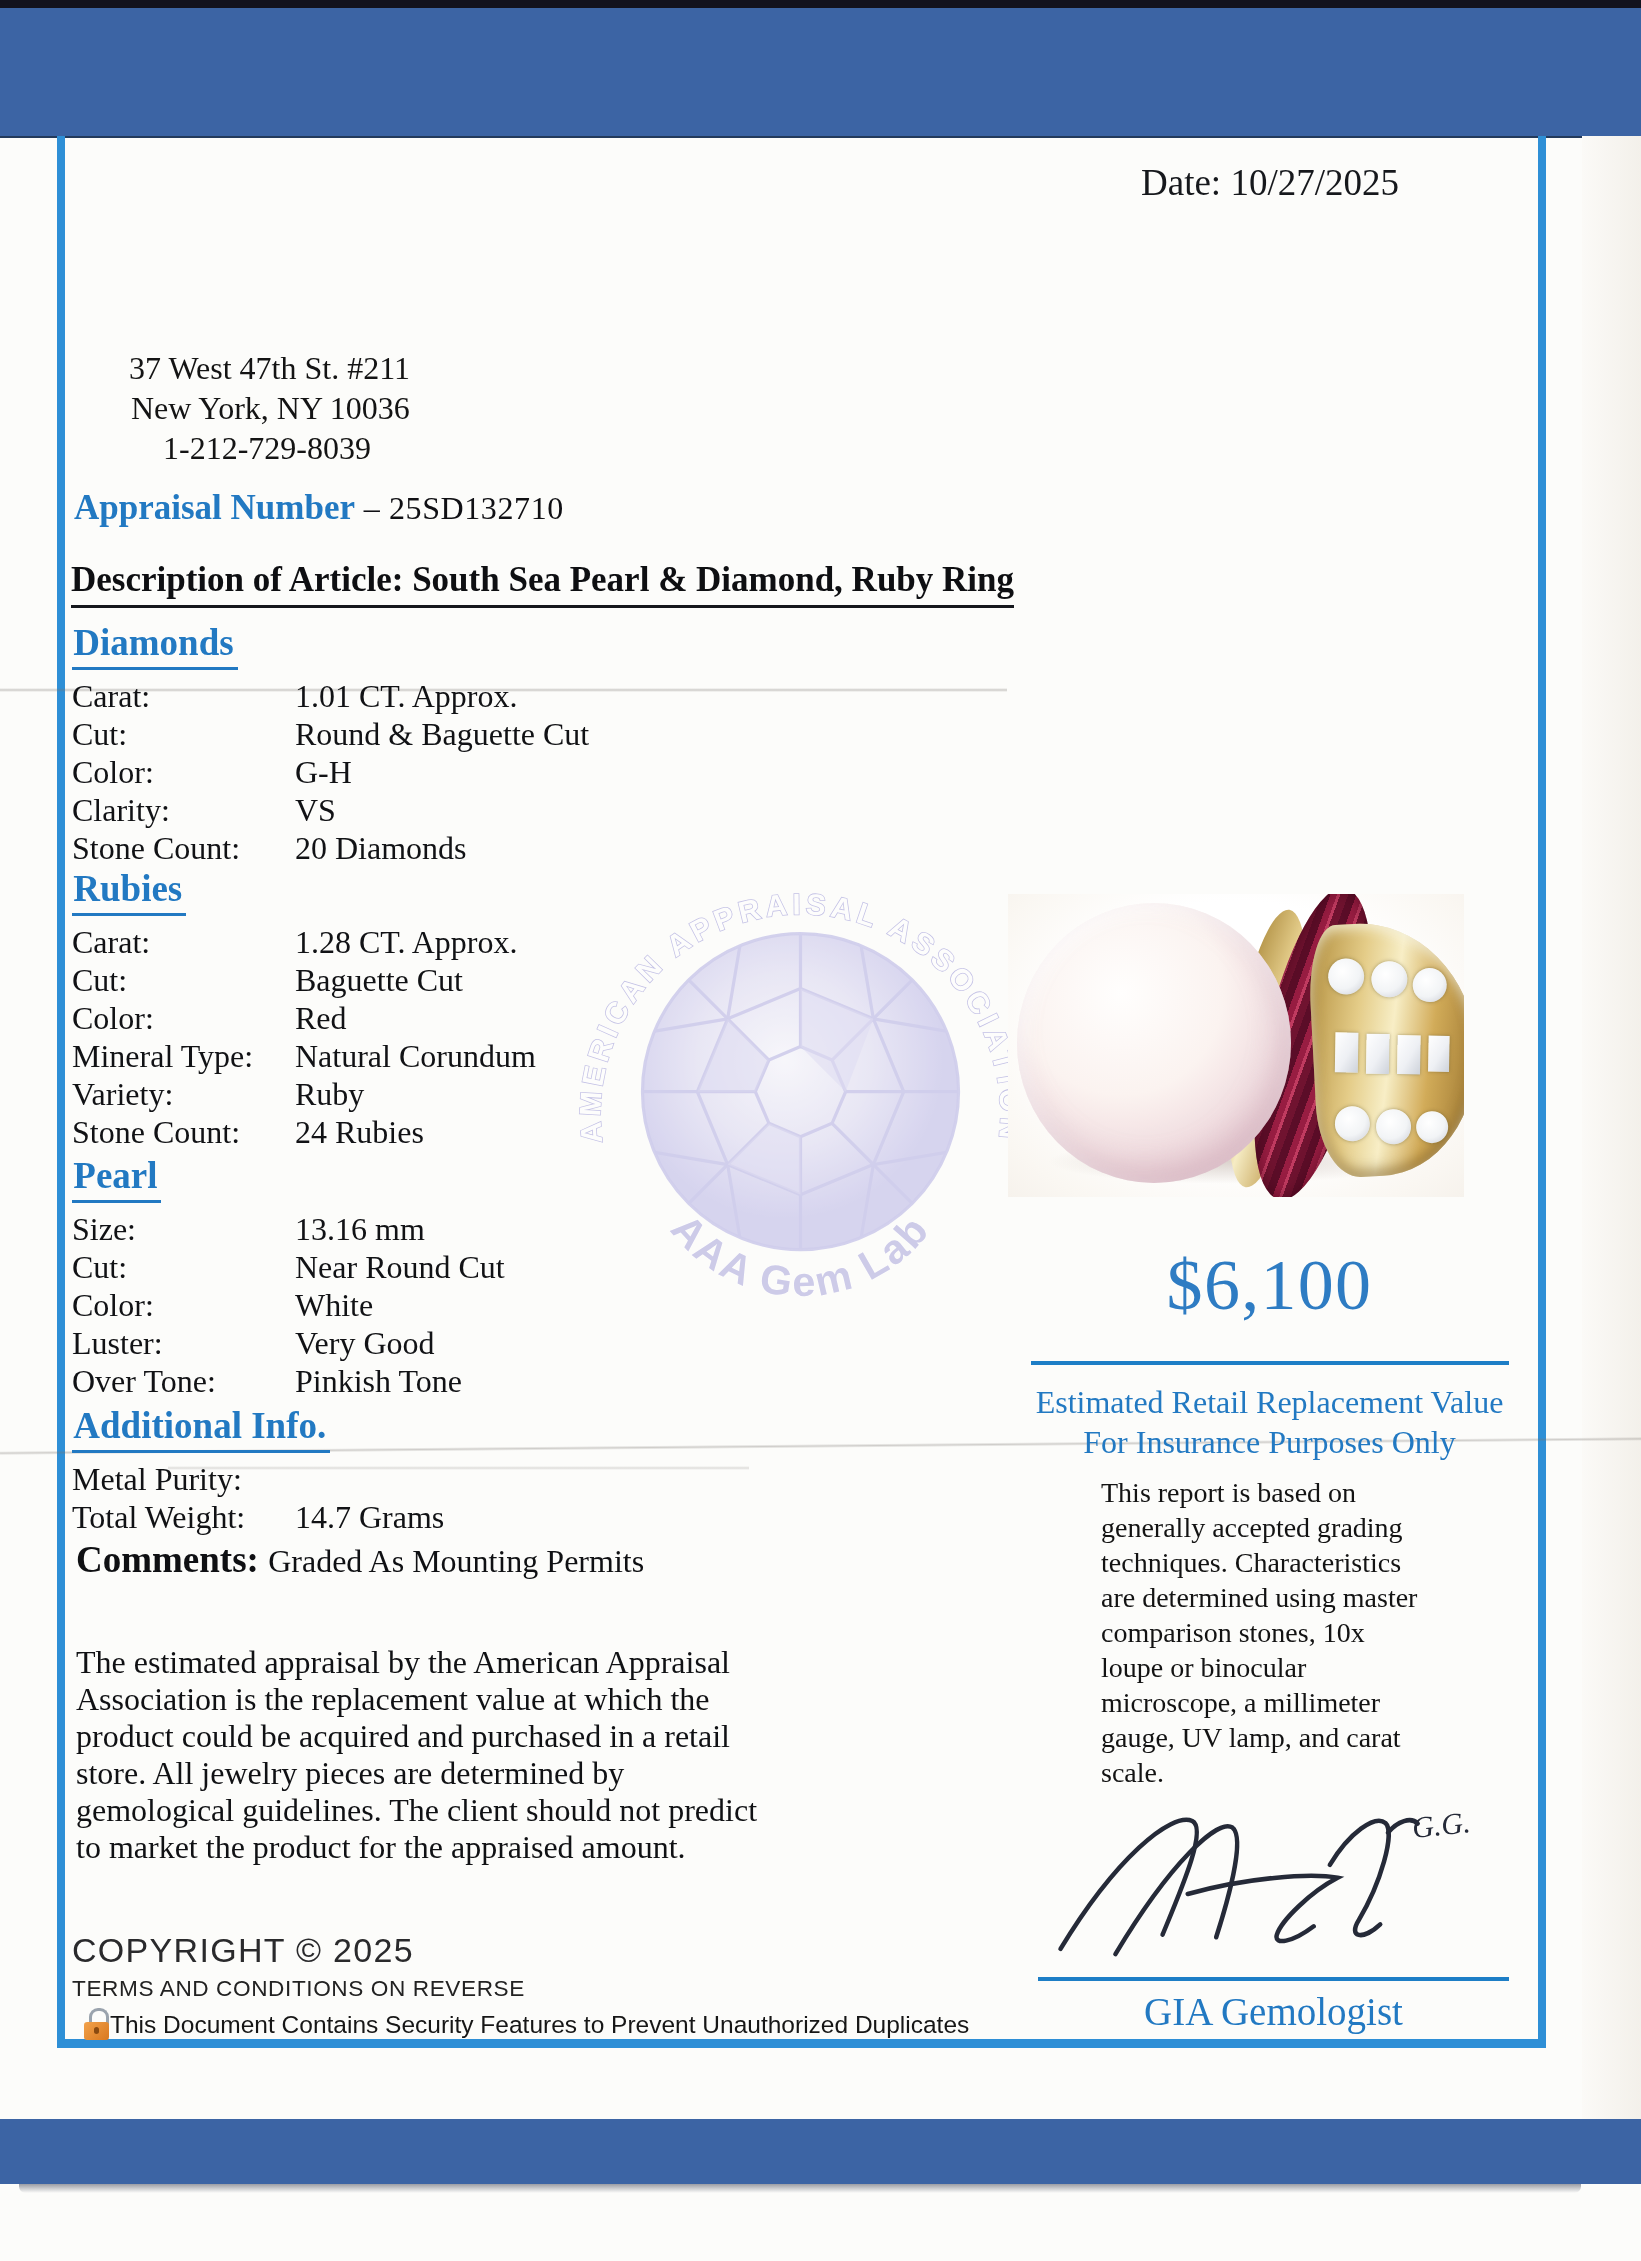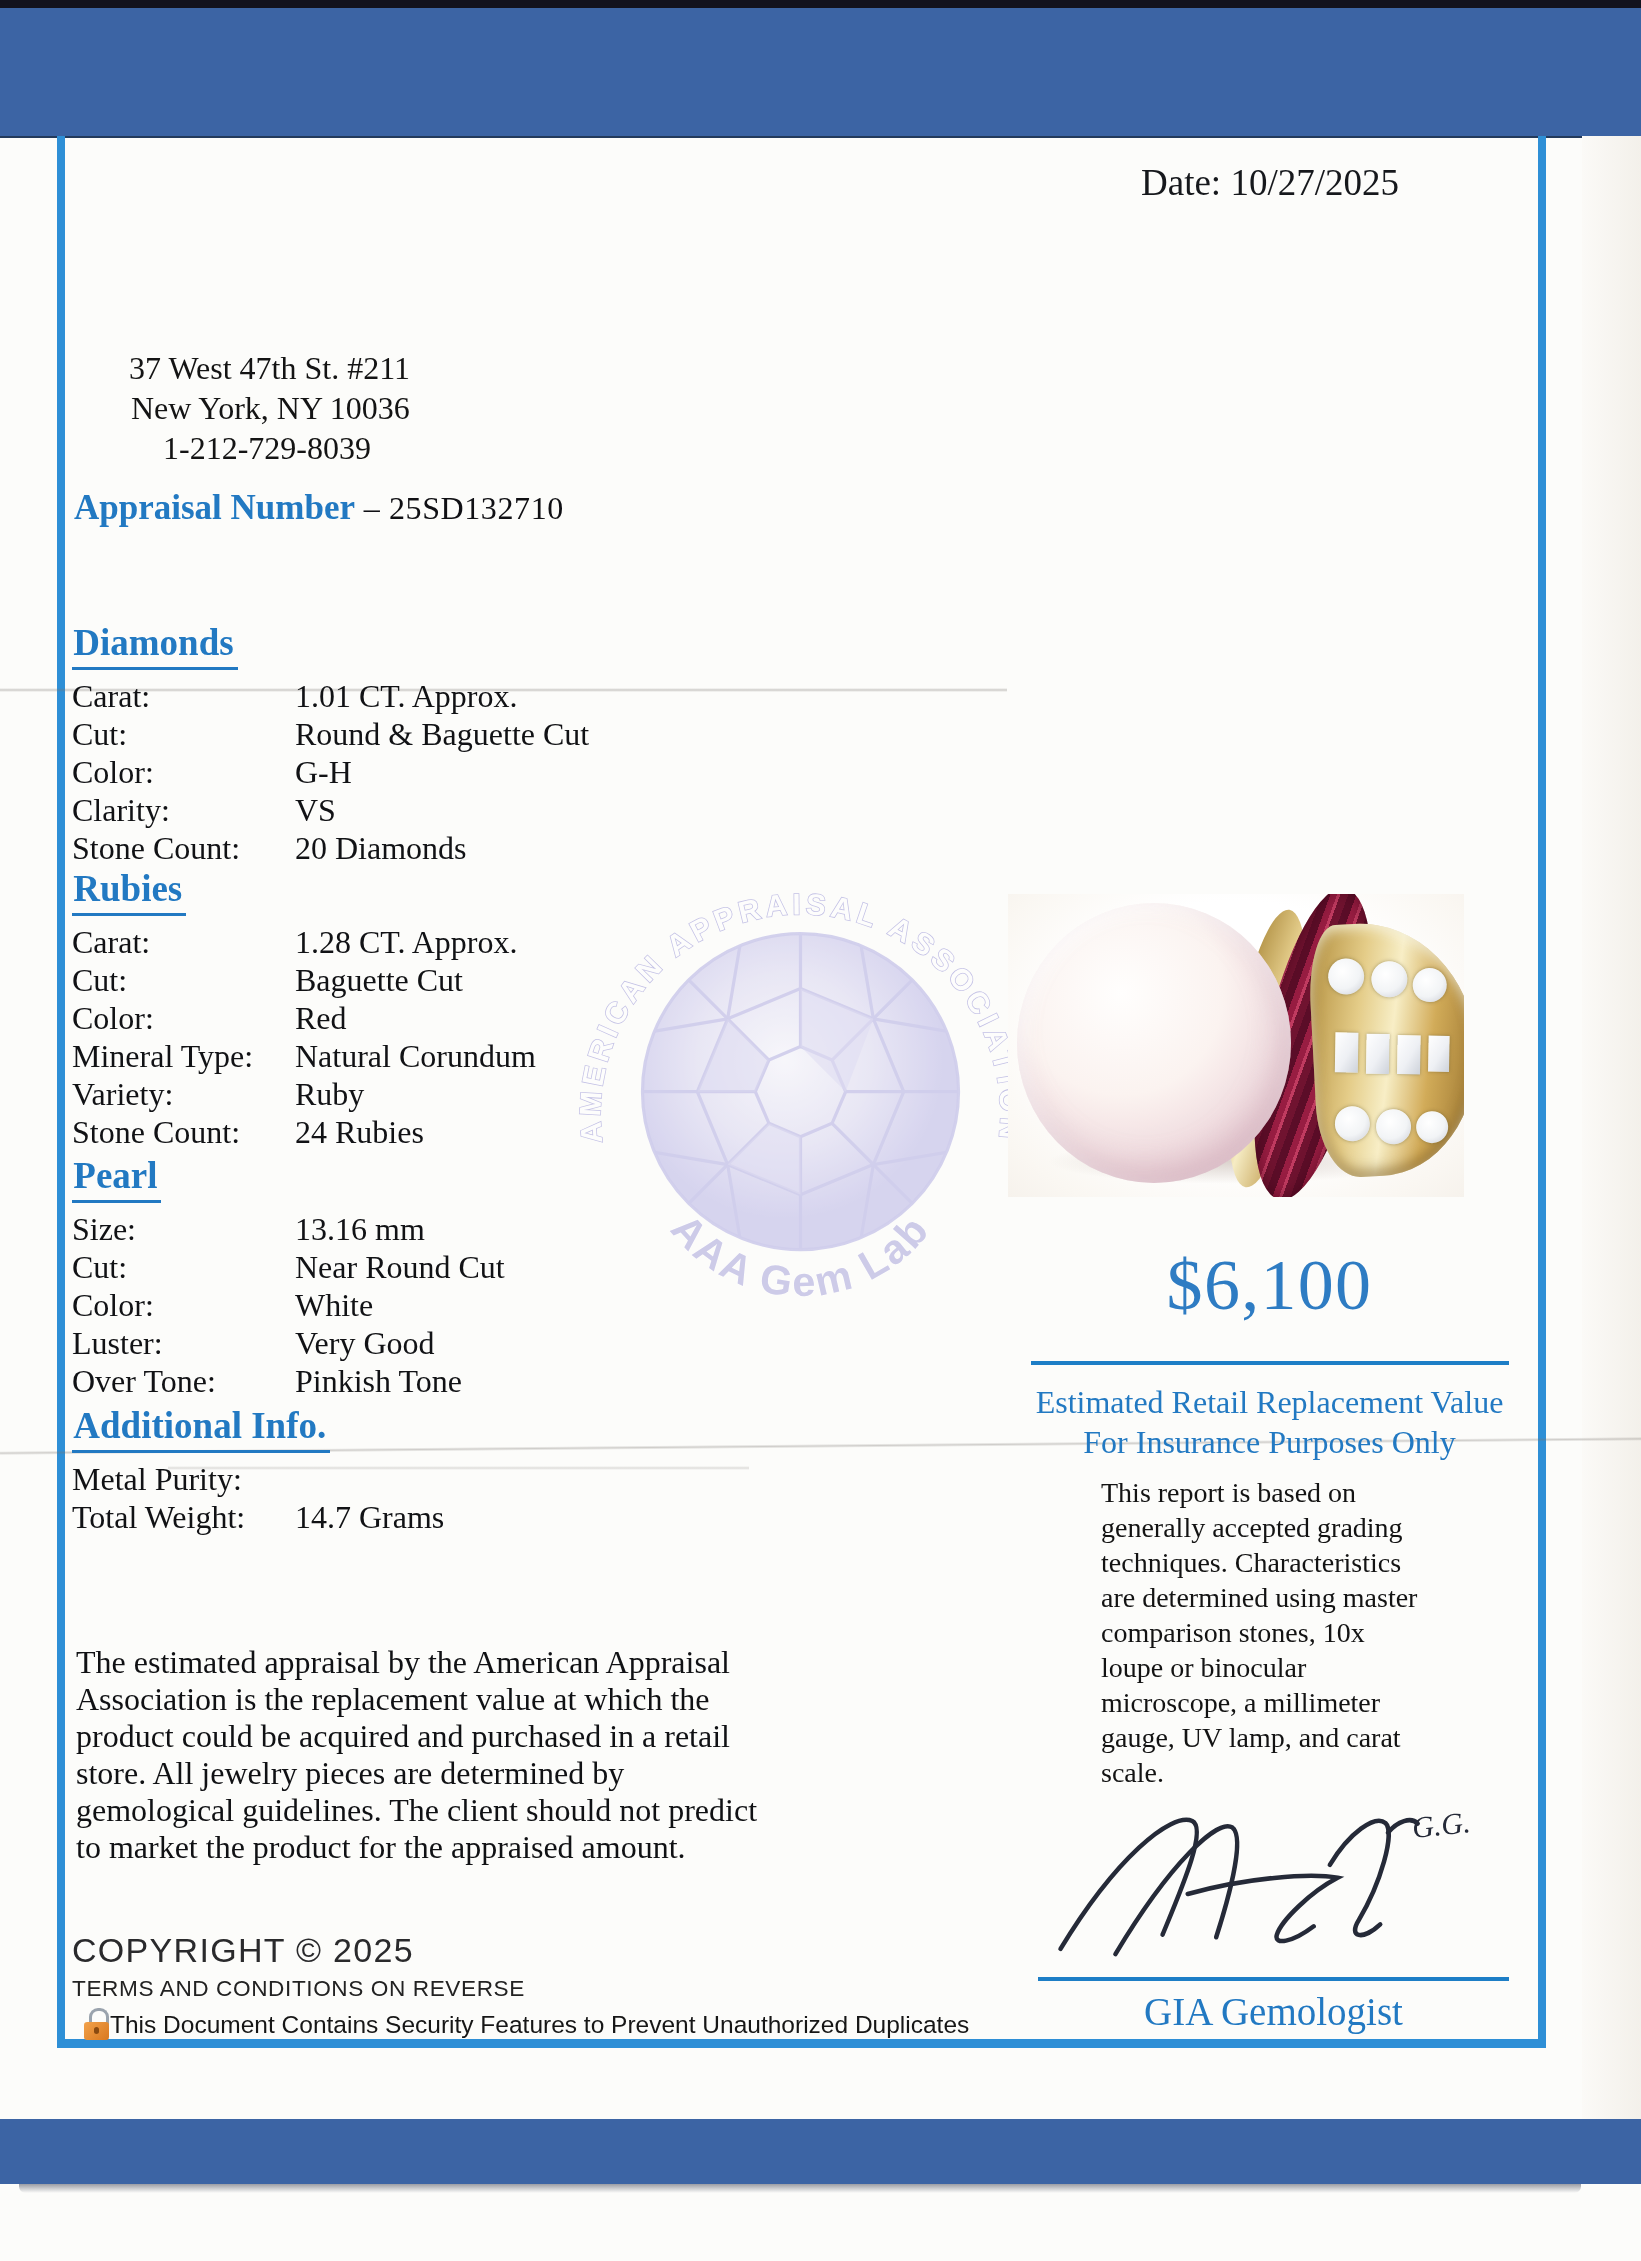--- a/index.html
+++ b/index.html
@@ -157,20 +157,24 @@
     <div class="addr1">37 West 47th St. #211</div>
     <div class="addr2">New York, NY 10036</div>
     <div class="addr3">1-212-729-8039</div>
   </div>
 
   <div id="appraisal">
     <span class="ap-label">Appraisal Number</span>
     <span class="ap-value">– 25SD132710</span>
   </div>
 
+  <div id="description">
+    <span class="desc-label">Description of Article:</span>
+    <span class="desc-value">South Sea Pearl &amp; Diamond, Ruby Ring</span>
+  </div>
 
   <div class="sec" id="sec-diamonds">
     <div class="sec-title">Diamonds</div>
     <div class="row">
         <span class="lbl">Carat:</span>
         <span class="val">1.01 CT. Approx.</span>
       </div>
     <div class="row">
         <span class="lbl">Cut:</span>
         <span class="val">Round &amp; Baguette Cut</span>
@@ -245,20 +249,24 @@
     <div class="sec-title">Additional Info.</div>
     <div class="row">
         <span class="lbl">Metal Purity:</span>
       </div>
     <div class="row">
         <span class="lbl">Total Weight:</span>
         <span class="val">14.7 Grams</span>
       </div>
   </div>
 
+  <div id="comments">
+    <span class="cm-label">Comments:</span>
+    <span class="cm-value">Graded As Mounting Permits</span>
+  </div>
 
   <div id="disclaimer">The estimated appraisal by the American Appraisal
 Association is the replacement value at which the
 product could be acquired and purchased in a retail
 store. All jewelry pieces are determined by
 gemological guidelines. The client should not predict
 to market the product for the appraised amount.</div>
 
   <div id="ring">
     <div class="shadow"></div>

